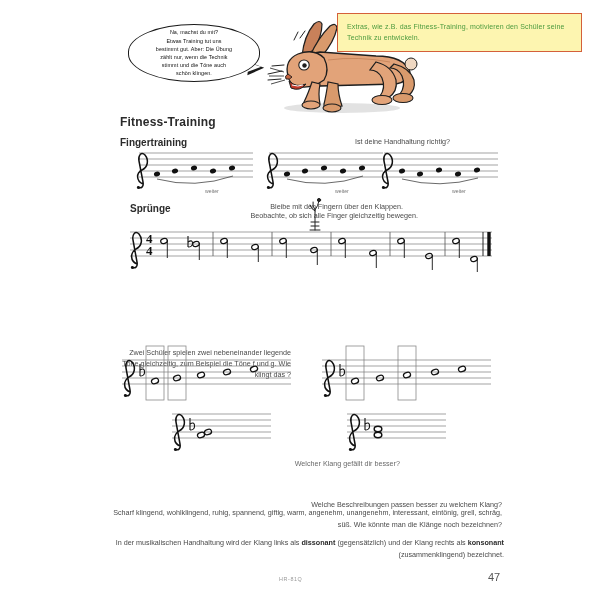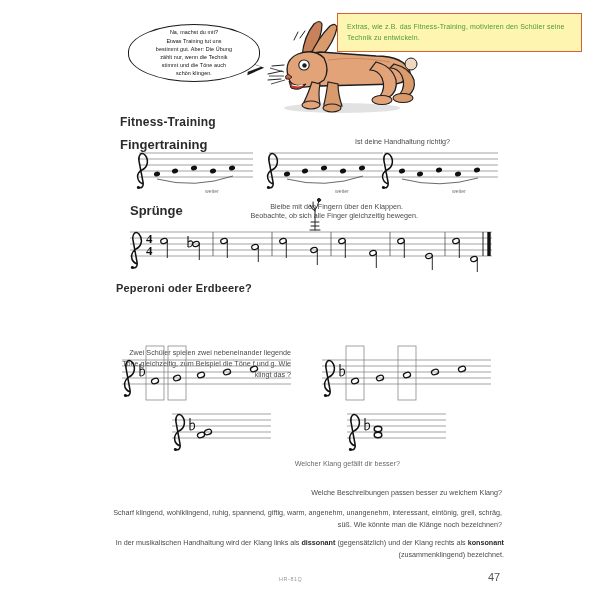--- a/index.html
+++ b/index.html
@@ -52,21 +52,21 @@
   }
 
   
   .rabbit{position:absolute;left:258px;top:16px;width:162px;height:104px;}
 
   
   .h1{
     position:absolute;font-weight:bold;color:#2b2b2b;
     font-size:12px;letter-spacing:.2px;
   }
-  .lbl{position:absolute;font-weight:bold;font-size:13px;color:#2b2b2b;}
+  .lbl{position:absolute;font-weight:bold;font-size:10px;color:#2b2b2b;}
   .txt{position:absolute;font-size:7.2px;line-height:10.6px;color:#4a4a4a;text-align:right;}
   .txt-c{position:absolute;font-size:7.2px;color:#6a6a6a;text-align:right;}
   .weiter{position:absolute;font-size:5.2px;color:#777;}
   b.str{font-weight:bold;color:#2b2b2b;}
 
   
   .staff{position:absolute;}
   .foot{position:absolute;font-size:5.4px;color:#999;letter-spacing:.6px;}
   .pageno{position:absolute;font-size:11px;color:#555;}
 </style>
@@ -293,21 +293,20 @@
       <ellipse cx="354" cy="31" rx="3.4" ry="2.5" transform="rotate(-18 354 31)"></ellipse>
       <line x1="357.3" y1="30" x2="357.3" y2="44" stroke-width=".9"></line>
     </g>
 
     <g fill="none" stroke="#111" stroke-width="1.1">
       <path d="M68 8 L68 19"></path>
       <path d="M68 14 Q73 11 72.5 16 Q72 19 68 19"></path>
     </g>
   </svg>
 
-  <div class="h1" style="left:116px;top:282px;font-size:11px;">Peperoni oder Erdbeere?</div>
 
   <div class="txt" style="left:116px;top:304px;width:175px;line-height:10.8px;margin-top:44px;">Zwei Schüler spielen zwei nebeneinander liegende Töne gleichzeitig, zum Beispiel die Töne f und g. Wie klingt das ?</div>
 
   <svg class="staff" style="left:118px;top:344px;" width="175" height="62" viewBox="0 0 175 62">
     <g fill="none" stroke="#8a8a8a" stroke-width=".8">
       <rect x="28" y="2" width="18" height="54"></rect>
       <rect x="50" y="2" width="18" height="54"></rect>
     </g>
     <g stroke="#7d7d7d" stroke-width=".7">
       <line x1="4" y1="16" x2="173" y2="16"></line>
@@ -403,21 +402,21 @@
     </g>
 
     <g fill="none" stroke="#111" stroke-width="1.5">
       <ellipse cx="35" cy="27" rx="3.8" ry="2.7"></ellipse>
       <ellipse cx="35" cy="21" rx="3.8" ry="2.7"></ellipse>
     </g>
   </svg>
 
   <div class="txt-c" style="left:200px;top:459px;width:200px;">Welcher Klang gefällt dir besser?</div>
 
-  <div class="txt" style="left:112px;top:488px;width:390px;">Welche Beschreibungen passen besser zu welchem Klang?</div>
+  <div class="txt" style="left:112px;top:500px;width:390px;">Welche Beschreibungen passen besser zu welchem Klang?</div>
 
   <div class="txt" style="left:112px;top:507px;width:390px;line-height:11.6px;">Scharf klingend, wohlklingend, ruhig, spannend, giftig, warm, angenehm, unangenehm, interessant, eintönig, grell, schräg, süß. Wie könnte man die Klänge noch bezeichnen?</div>
 
   <div class="txt" style="left:112px;top:537px;width:392px;line-height:11.6px;"><span>In der musikalischen Handhaltung wird der Klang links als </span><b class="str">dissonant</b><span> (gegensätzlich) und der Klang rechts als </span><b class="str">konsonant</b><span> (zusammenklingend) bezeichnet.</span></div>
 
   <div class="foot" style="left:279px;top:576px;">HR-81Q</div>
   <div class="pageno" style="left:480px;top:571px;margin-left:8px;">47</div>
 
 </div>
 

